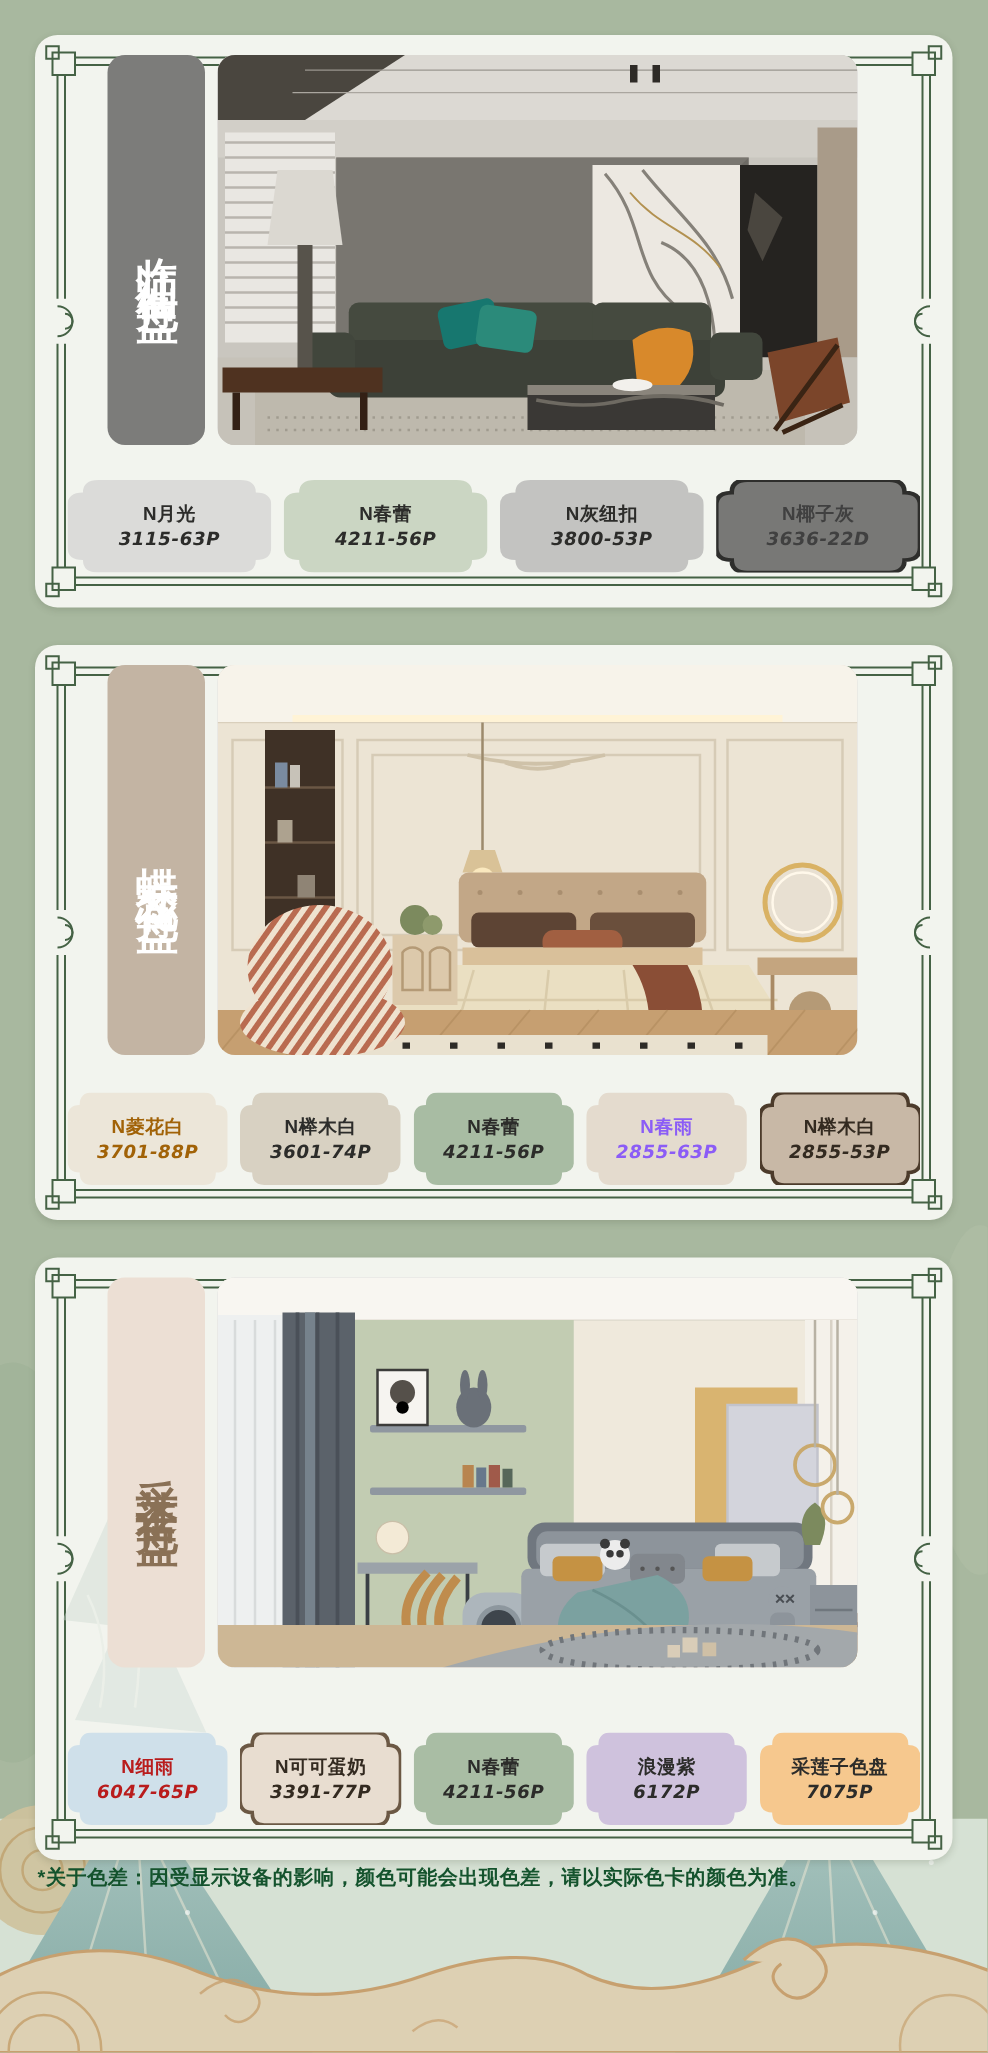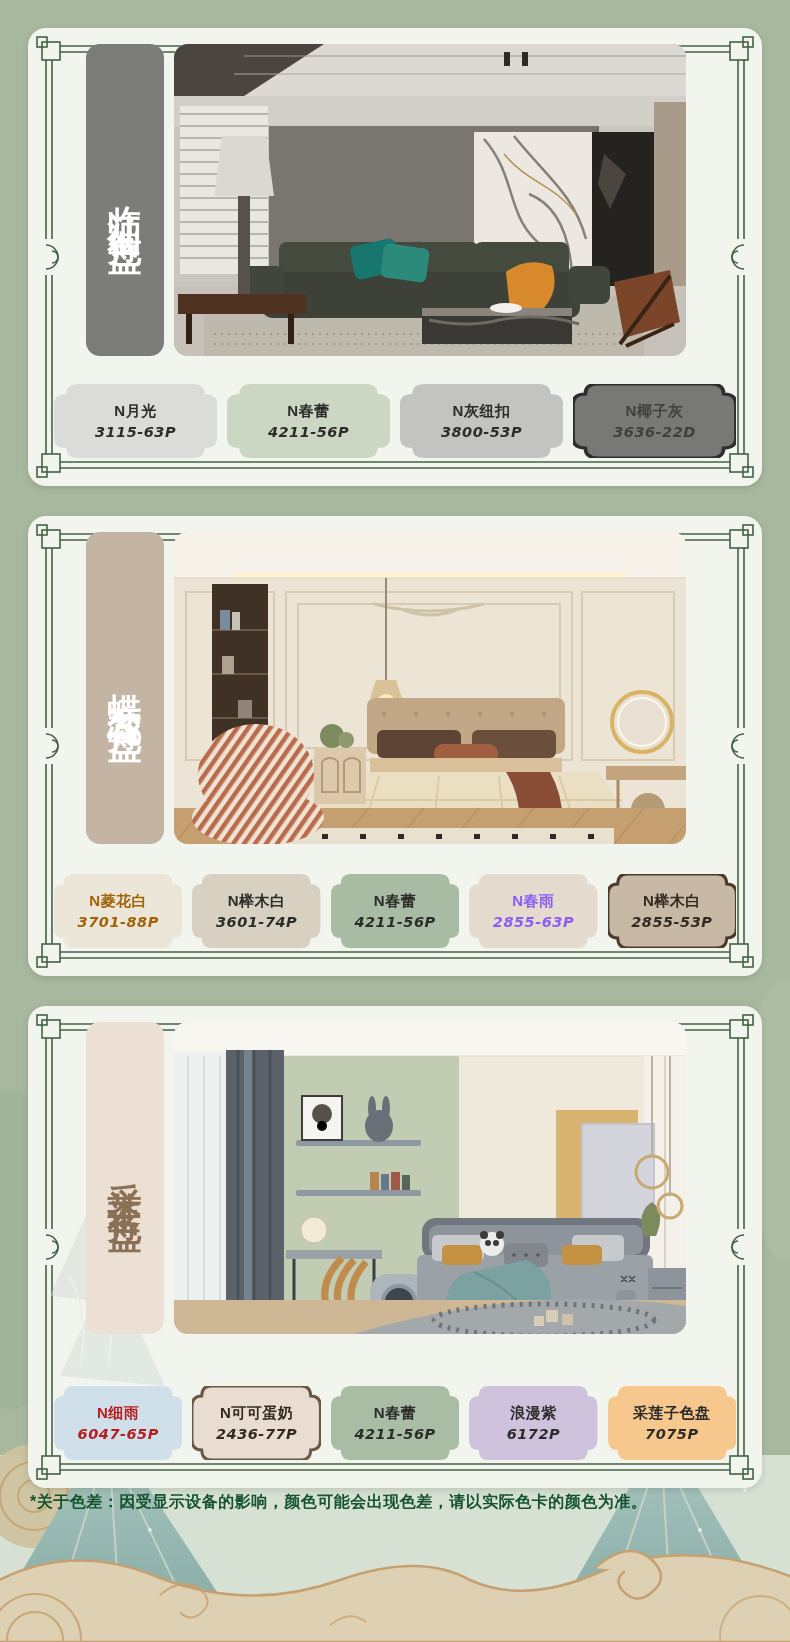--- a/index.html
+++ b/index.html
@@ -531,21 +531,21 @@
         <span class="nm">N细雨</span>
         <span class="cd">6047-65P</span>
       </div>
     </div>
     <div class="swatch">
       <svg viewBox="0 0 132 74" preserveAspectRatio="none">
         <path d="M 20,0 H 112 Q 122,0 122,10 V 10 H 122 Q 132,10 132,20 V 54 Q 132,64 122,64 H 122 V 64 Q 122,74 112,74 H 20 Q 10,74 10,64 V 64 H 10 Q 0,64 0,54 V 20 Q 0,10 10,10 H 10 V 10 Q 10,0 20,0 Z" fill="#e8ddd0" stroke="#6b5844" stroke-width="3"></path>
       </svg>
       <div class="labels" style="color:#332a20">
         <span class="nm">N可可蛋奶</span>
-        <span class="cd">2436-77P</span>
+        <span class="cd">3391-77P</span>
       </div>
     </div>
     <div class="swatch">
       <svg viewBox="0 0 132 74" preserveAspectRatio="none">
         <path d="M 20,0 H 112 Q 122,0 122,10 V 10 H 122 Q 132,10 132,20 V 54 Q 132,64 122,64 H 122 V 64 Q 122,74 112,74 H 20 Q 10,74 10,64 V 64 H 10 Q 0,64 0,54 V 20 Q 0,10 10,10 H 10 V 10 Q 10,0 20,0 Z" fill="#a9bda4"></path>
       </svg>
       <div class="labels" style="color:#2c2c2a">
         <span class="nm">N春蕾</span>
         <span class="cd">4211-56P</span>
       </div>

